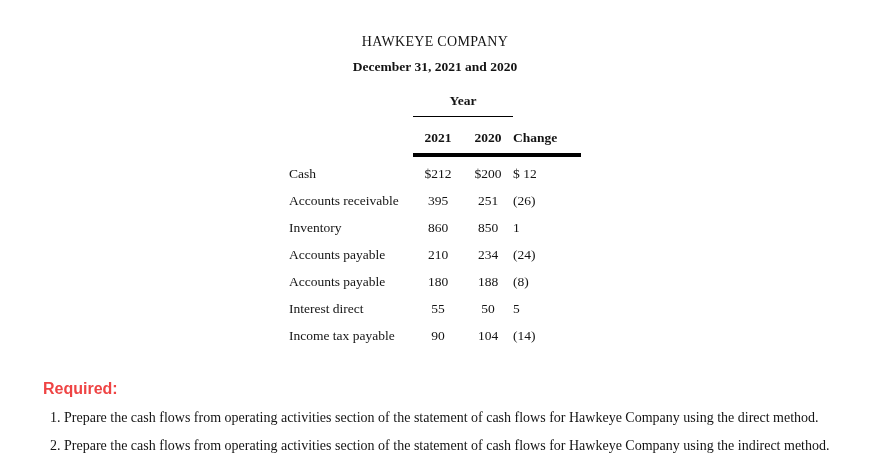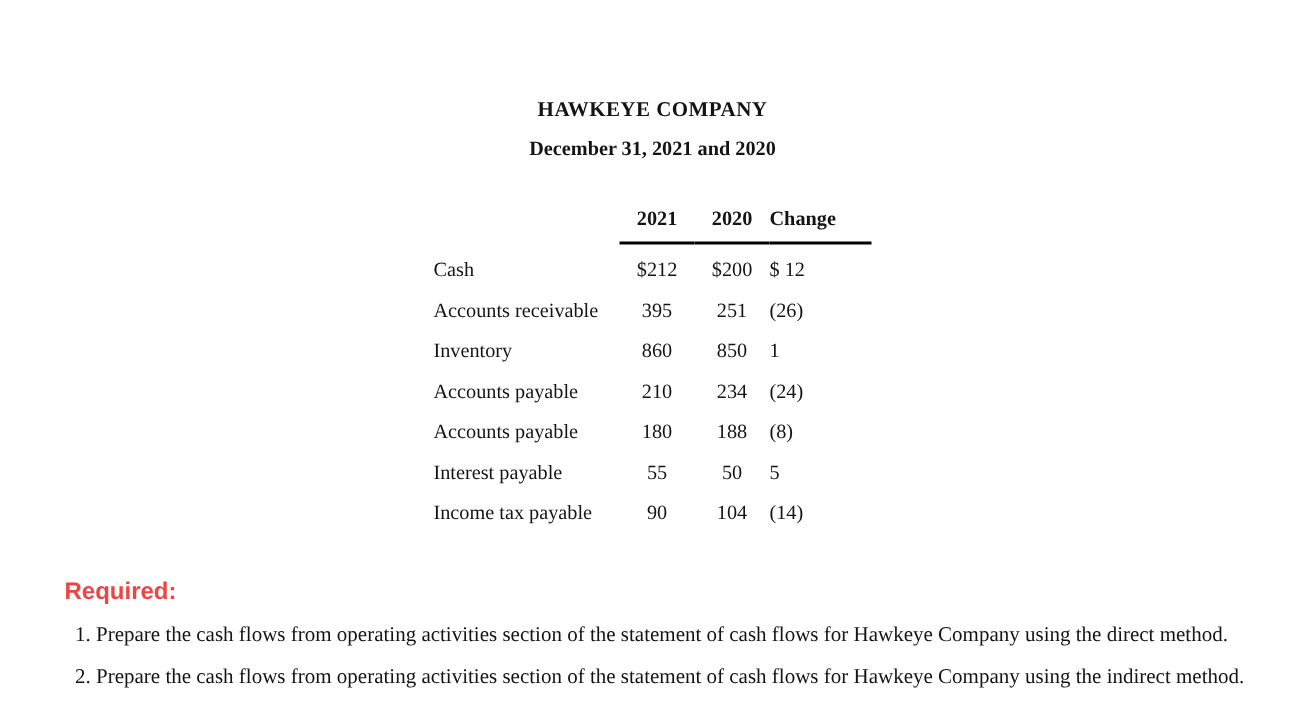--- a/index.html
+++ b/index.html
@@ -8,23 +8,22 @@
     width: 870px;
     height: 472px;
     position: relative;
     overflow: hidden;
     font-family: "Liberation Serif", serif;
     color: #141414;
   }
   .doc-header { text-align: center; padding-top: 34px; }
   .doc-title {
     font-size: 14px;
-    font-weight: bold;
+    font-weight: normal;
     letter-spacing: 0.3px;
-    margin-top: 32px;
   }
   .doc-subtitle, .doc-date {
     font-size: 13.5px;
     font-weight: bold;
     margin-top: 9px;
   }
 
   table.acct-table {
     border-collapse: collapse;
     margin: 18px auto 0 auto;
@@ -39,21 +38,21 @@
     font-weight: bold;
     text-align: center;
     border-bottom: 1px solid #000;
     padding-bottom: 7px;
   }
   .head-row td {
     font-weight: bold;
     padding-top: 13px;
     padding-bottom: 7px;
   }
-  .head-row td.u { border-bottom: 2px solid #000000; }
+  .head-row td.u { border-bottom: 4px solid #000000; }
   .data-row td { padding-top: 9px; padding-bottom: 2px; }
   .data-row:first-of-type td { padding-top: 11px; }
 
   .required-section { margin: 34px 0 0 43px; }
   .required-label {
     font-family: "Liberation Sans", sans-serif;
     font-weight: bold;
     font-size: 16px;
     color: #ef4444;
   }
@@ -66,20 +65,25 @@
 </head>
 <body>
 
 <div class="doc-header">
   <div class="doc-title">HAWKEYE COMPANY</div>
   <div class="doc-date">December 31, 2021 and 2020</div>
 </div>
 
 <table class="acct-table">
   <tbody>
+      <tr class="year-row">
+    <td class="col-label"></td>
+    <td class="year-cell" colspan="2">Year</td>
+    <td class="col-change"></td>
+  </tr>
   <tr class="head-row">
     <td class="col-label"></td>
     <td class="col-num u">2021</td>
     <td class="col-num u">2020</td>
     <td class="col-change u">Change</td>
   </tr>
 
   <tr class="data-row">
     <td class="col-label">Cash</td>
     <td class="col-num">$212</td>
@@ -104,21 +108,21 @@
     <td class="col-num">234</td>
     <td class="col-change">(24)</td>
   </tr>
   <tr class="data-row">
     <td class="col-label">Accounts payable</td>
     <td class="col-num">180</td>
     <td class="col-num">188</td>
     <td class="col-change">(8)</td>
   </tr>
   <tr class="data-row">
-    <td class="col-label">Interest payable</td>
+    <td class="col-label">Interest direct</td>
     <td class="col-num">55</td>
     <td class="col-num">50</td>
     <td class="col-change">5</td>
   </tr>
   <tr class="data-row">
     <td class="col-label">Income tax payable</td>
     <td class="col-num">90</td>
     <td class="col-num">104</td>
     <td class="col-change">(14)</td>
   </tr>

